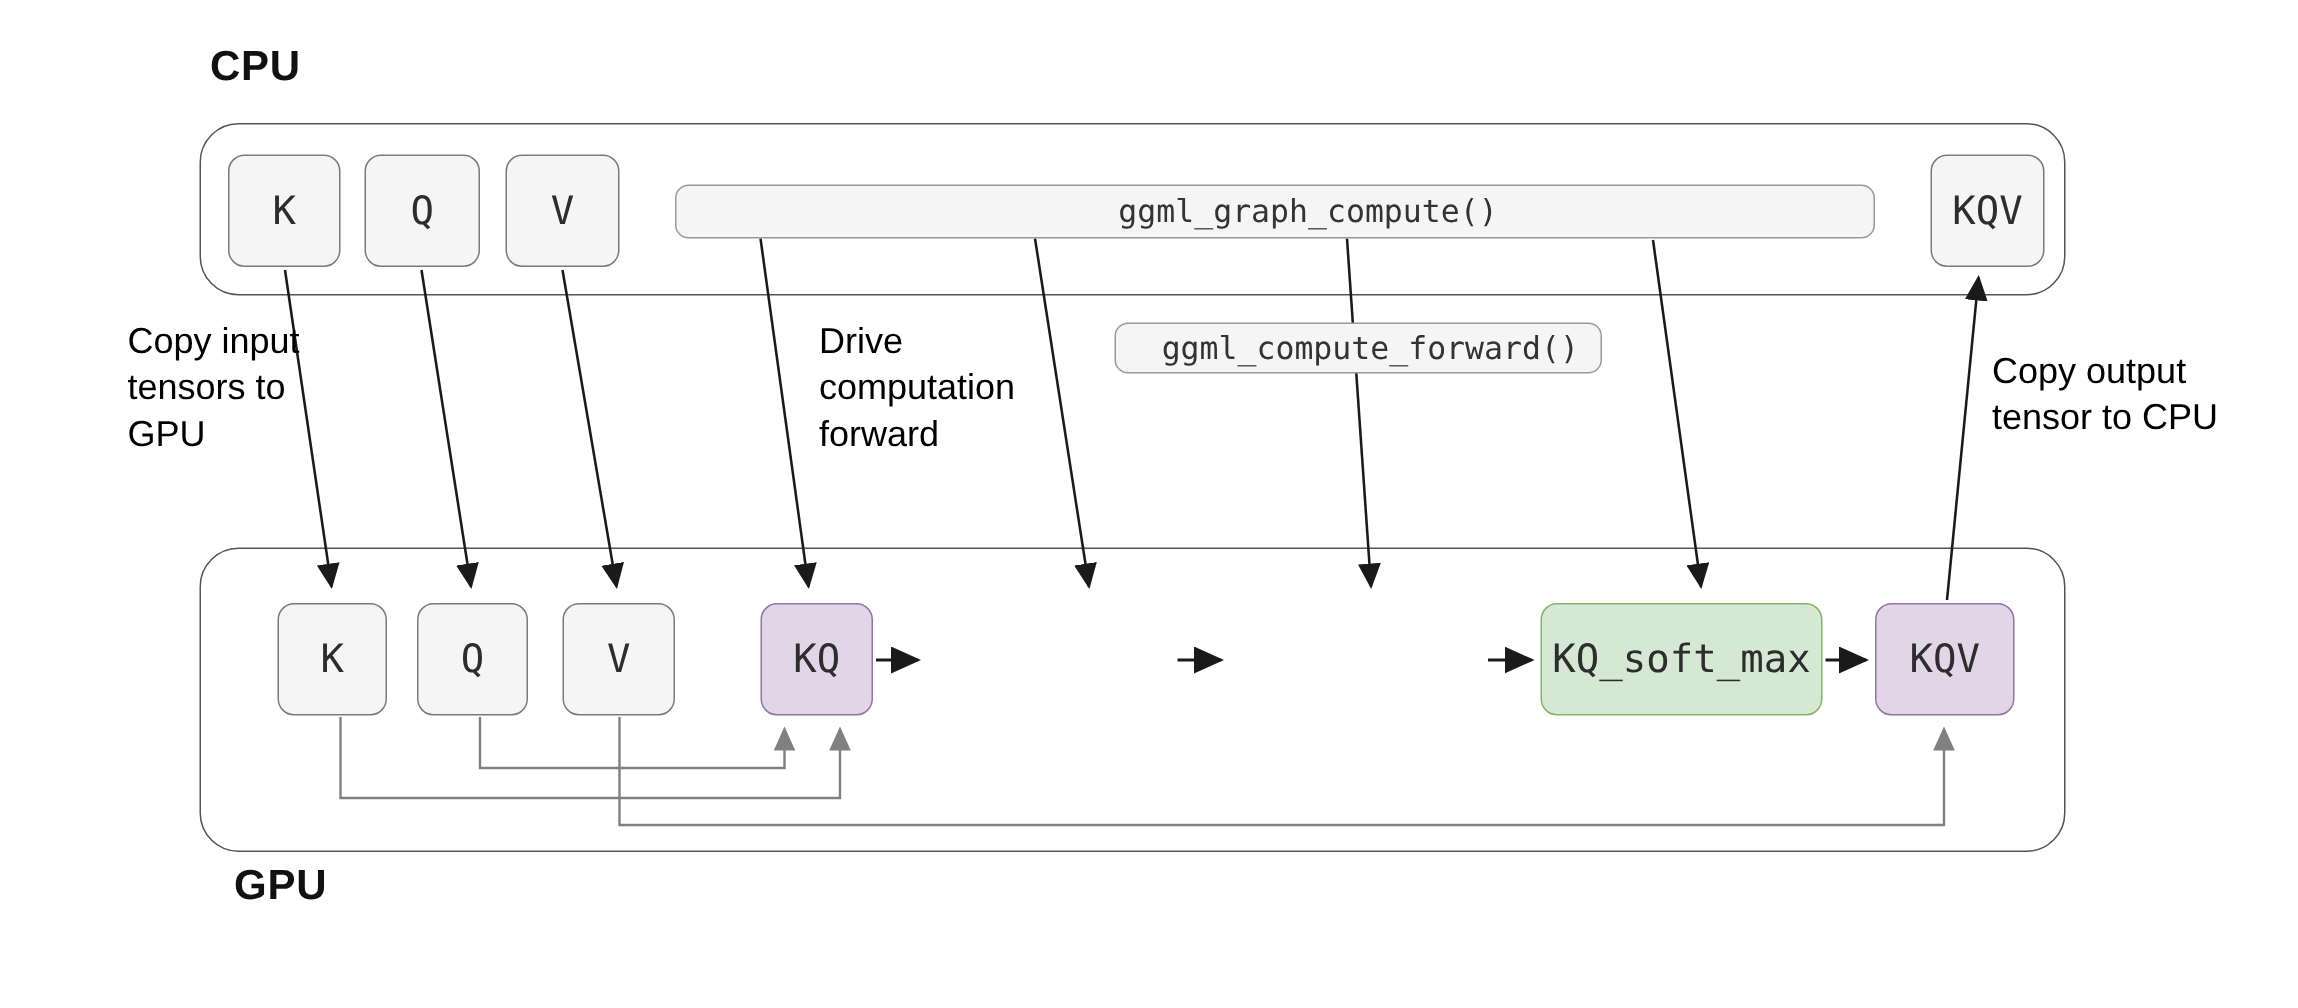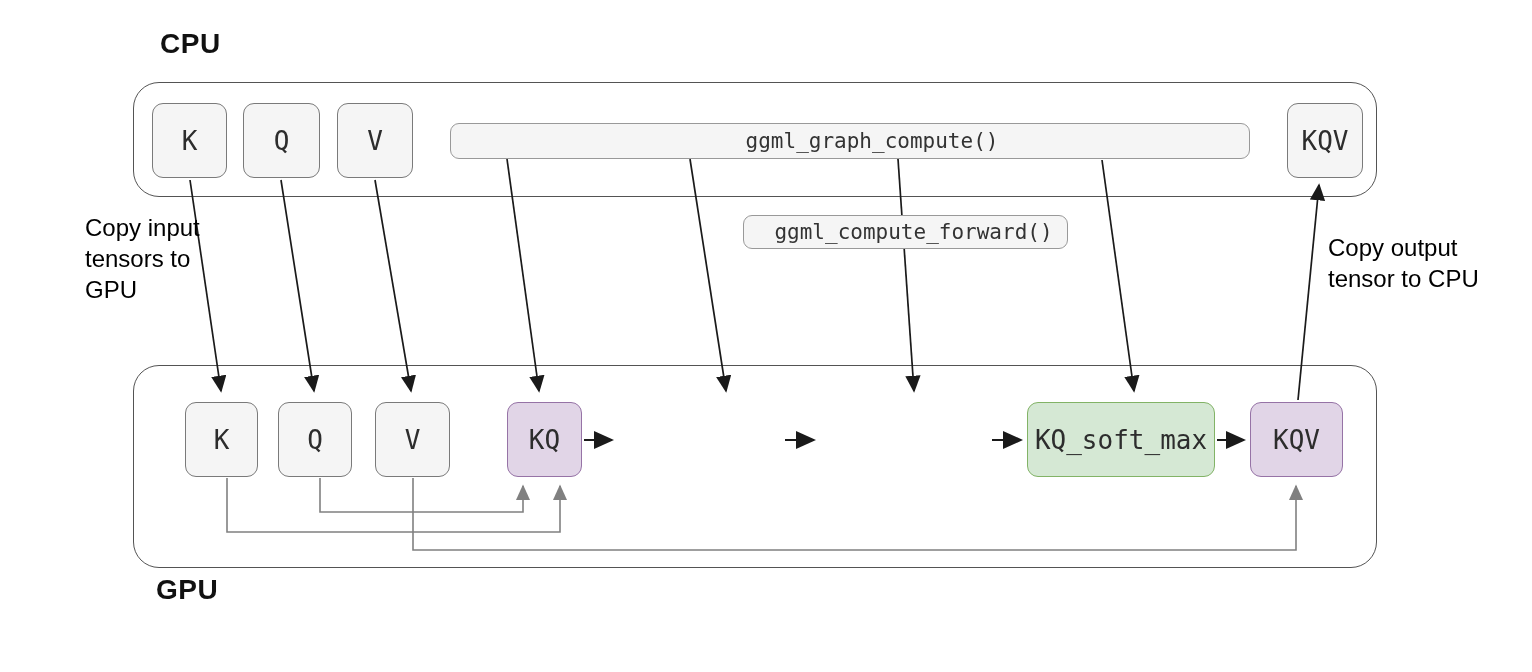--- a/index.html
+++ b/index.html
@@ -42,21 +42,21 @@
   .arrow-chain{stroke:var(--c-arrow-black);stroke-width:2;fill:none;}
   .arrow-gray{stroke:var(--c-arrow-gray);stroke-width:1.6;fill:none;}
   .mk-black{fill:var(--c-arrow-black);}
   .mk-gray{fill:var(--c-arrow-gray);}
 </style>
 </head>
 <body>
 
 <div id="stage">
 
-  <div class="section-label" style="left:160px;top:28px;text-align:center;">CPU</div>
+  <div class="section-label" style="left:140px;top:28px;text-align:center;">CPU</div>
   <div class="section-label" style="left:156px;top:574px;">GPU</div>
 
   <div class="container-box" style="left:133px;top:82px;width:1244px;height:115px;"></div>
   <div class="container-box" style="left:133px;top:365px;width:1244px;height:203px;"></div>
 
   <svg id="arrows" width="1532" height="672" viewBox="0 0 1532 672">
     <defs>
       <marker id="mb" markerWidth="11" markerHeight="9" refX="9" refY="4.5" orient="auto">
         <path class="mk-black" d="M0,0 L10,4.5 L0,9 Z"></path>
       </marker>
@@ -122,20 +122,25 @@
   <div class="code-bar" style="left:450px;top:123px;width:800px;height:36px;padding-left:44px;">ggml_graph_compute()</div>
   <div class="node" style="left:1287px;top:103px;width:76px;height:75px;">KQV</div>
 
   <div class="code-bar" style="left:743px;top:215px;width:325px;height:34px;padding-left:16px;">ggml_compute_forward()</div>
 
   <div class="annotation" style="left:53px;top:212px;margin-left:32px;">
     <div>Copy input</div>
     <div>tensors to</div>
     <div>GPU</div>
   </div>
+  <div class="annotation" style="left:546px;top:212px;">
+    <div>Drive</div>
+    <div>computation</div>
+    <div>forward</div>
+  </div>
   <div class="annotation" style="left:1328px;top:232px;">
     <div>Copy output</div>
     <div>tensor to CPU</div>
   </div>
 
   <div class="node" style="left:185px;top:402px;width:73px;height:75px;">K</div>
   <div class="node" style="left:278px;top:402px;width:74px;height:75px;">Q</div>
   <div class="node" style="left:375px;top:402px;width:75px;height:75px;">V</div>
   <div class="node purple" style="left:507px;top:402px;width:75px;height:75px;text-align:center;">KQ</div>
   <div class="node green" style="left:1027px;top:402px;width:188px;height:75px;text-align:right;">KQ_soft_max</div>

